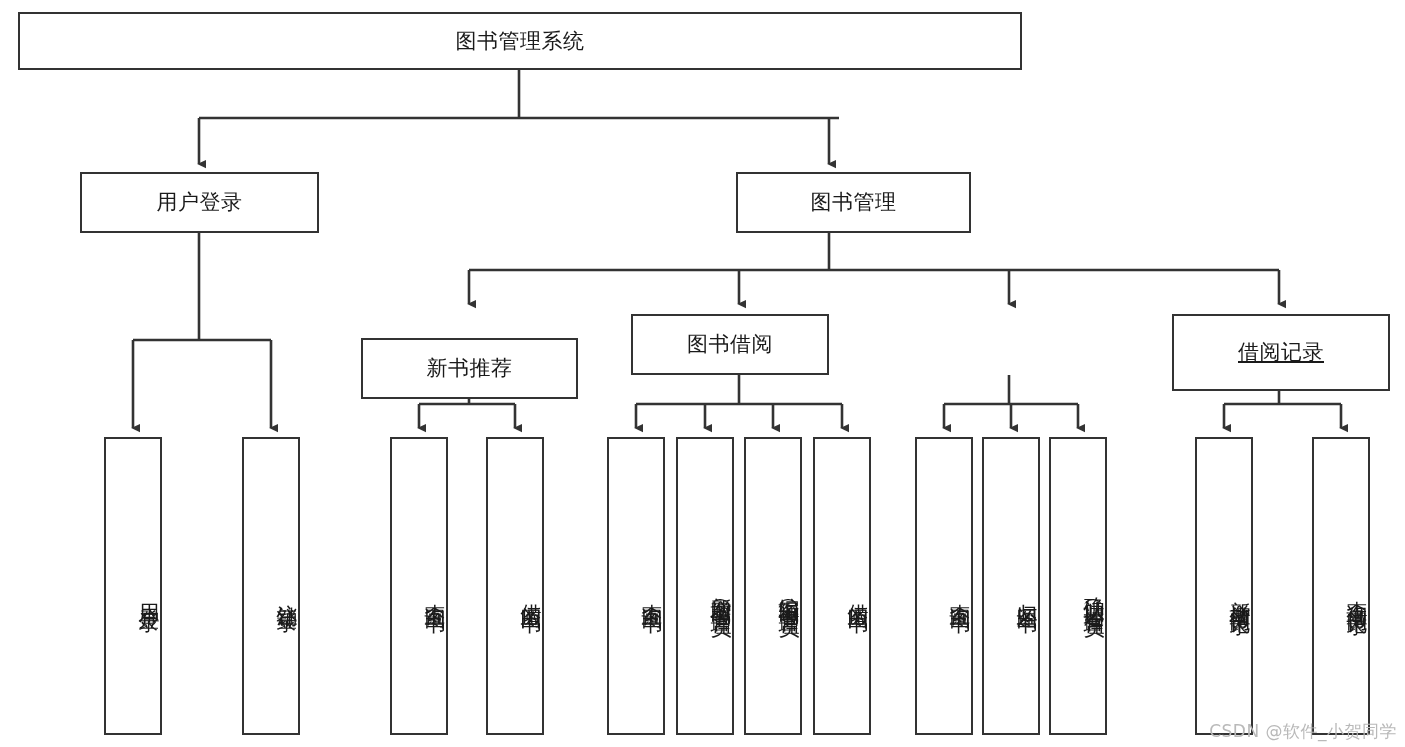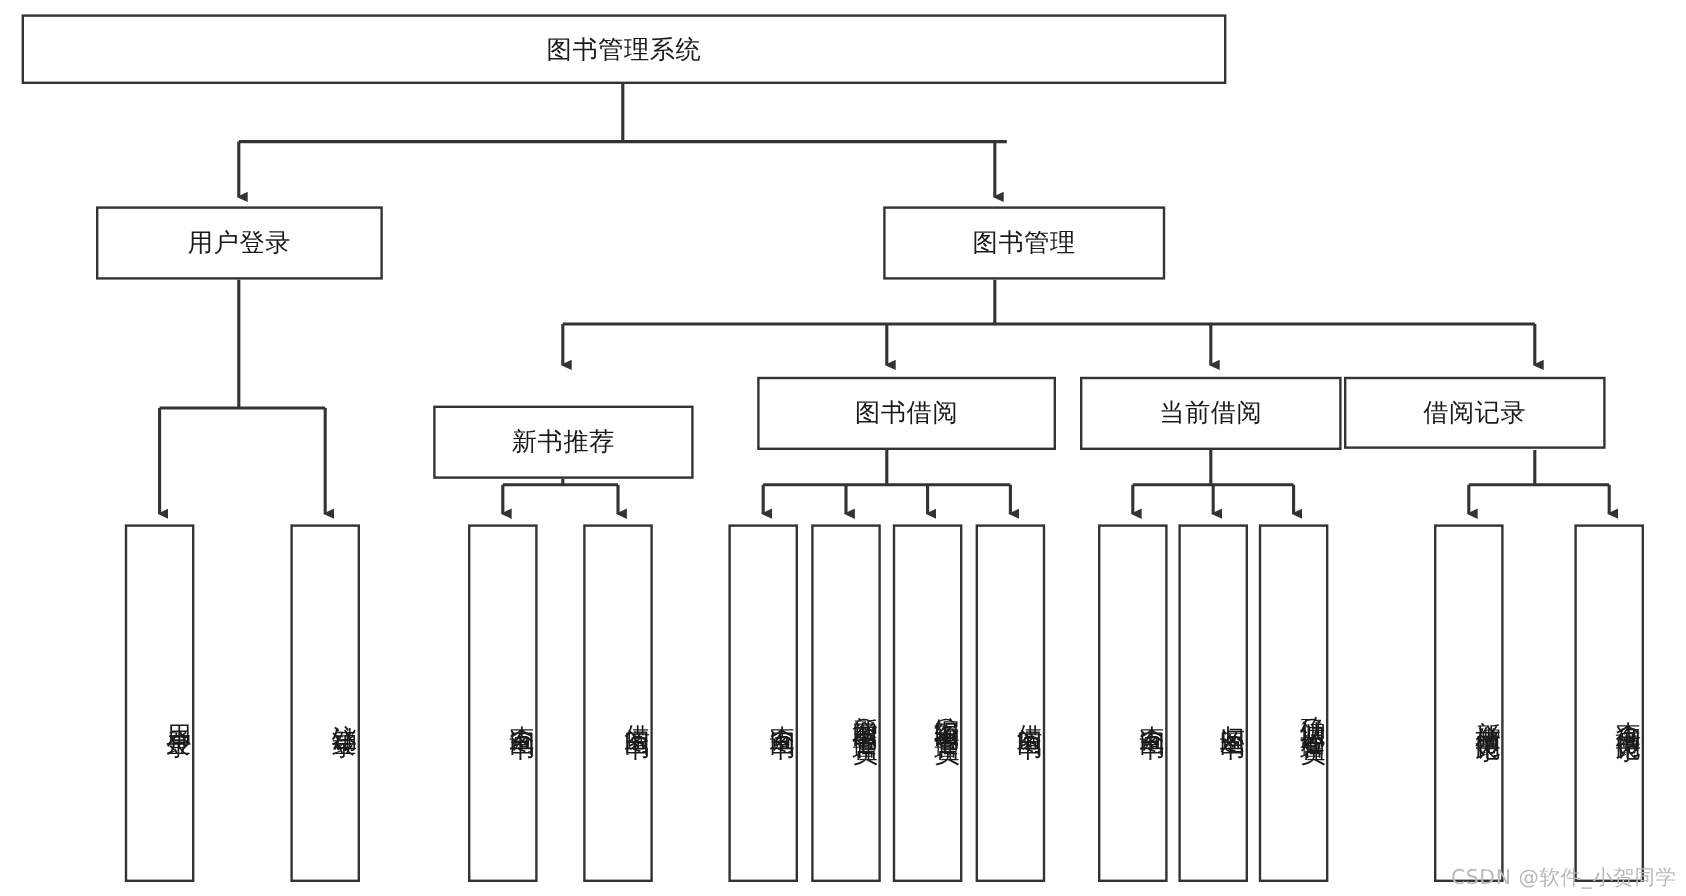--- a/index.html
+++ b/index.html
@@ -136,29 +136,26 @@
   </div>
 
   <div class="node horiz" style="left:736px; top:172px; width:235px; height:61px;">
     <span class="label">图书管理</span>
   </div>
 
   <div class="node horiz" style="left:361px; top:314px; width:217px; height:61px;margin-top:24px;">
     <span class="label">新书推荐</span>
   </div>
 
-  <div class="node horiz" style="left:631px; top:314px; width:249px; height:61px;">
+  <div class="node horiz" style="left:631px; top:314px; width:198px; height:61px;">
     <span class="label">图书借阅</span>
   </div>
 
-  <div class="node horiz" style="left:900px; top:314px; width:218px; height:61px;">
-    <span class="label">当前借阅</span>
-  </div>
-
-  <div class="node horiz" style="left:1120px; top:314px; width:218px; height:60px;">
+
+  <div class="node horiz" style="left:1172px; top:314px; width:218px; height:77px;text-decoration:underline;">
     <span class="label">借阅记录</span>
   </div>
 
   <div class="node vert" style="left:104px; top:437px; width:58px; height:298px;">
     <span class="label">用户登录</span>
   </div>
 
   <div class="node vert" style="left:242px; top:437px; width:58px; height:298px;">
     <span class="label">注销登录</span>
   </div>

